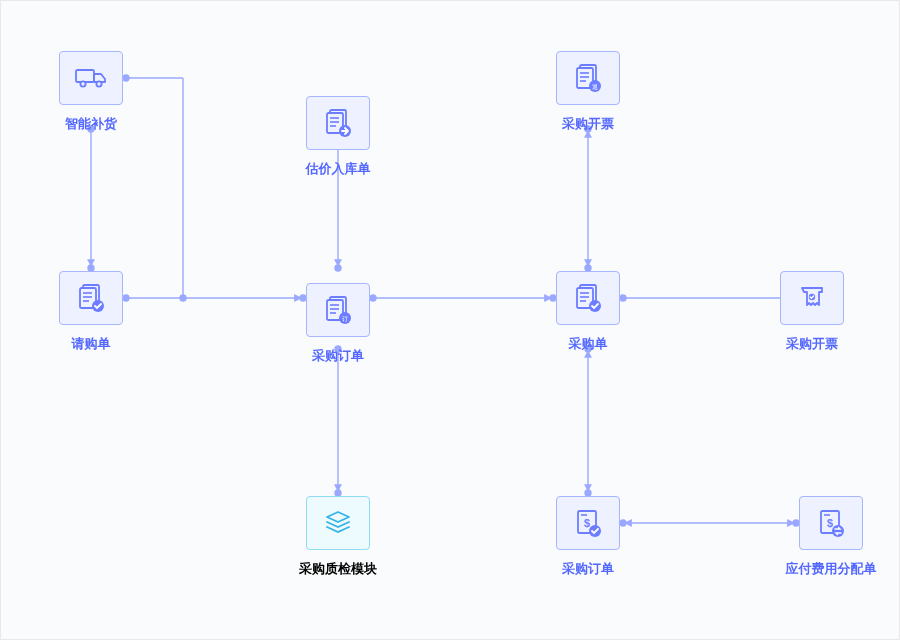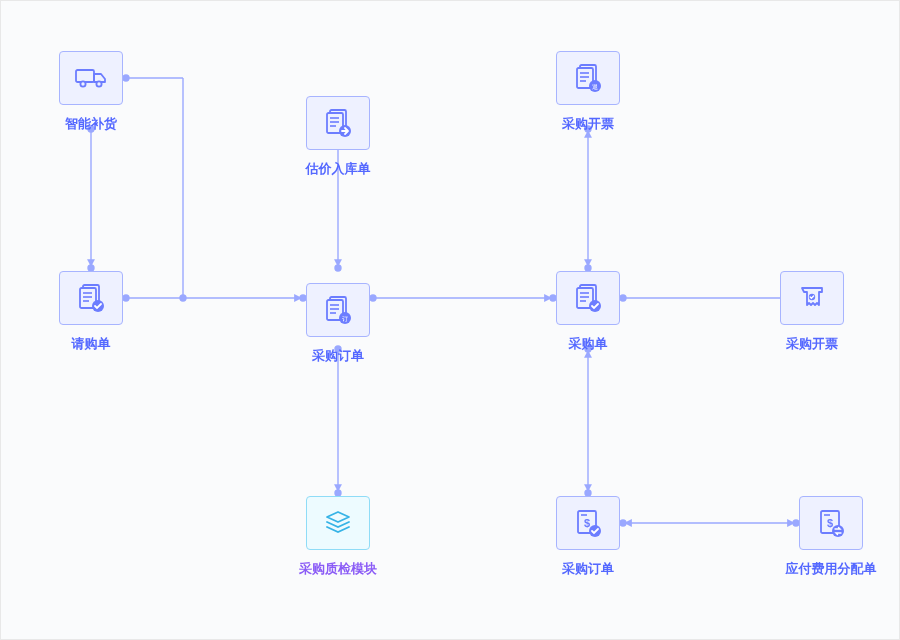--- a/index.html
+++ b/index.html
@@ -30,21 +30,21 @@
     border: 1px solid #8fdcf7;
     background: #edfbff;
   }
   .node .label {
     margin-top: 10px;
     font-size: 13px;
     color: #5468ff;
     font-weight: bold;
   }
   .node.alt .label {
-    color: #8b5cf6;
+    color: #000000;
   }
   svg.conn {
     position: absolute;
     top: 0; left: 0;
     width: 900px; height: 640px;
     pointer-events: none;
   }
 </style>
 </head>
 <body>

